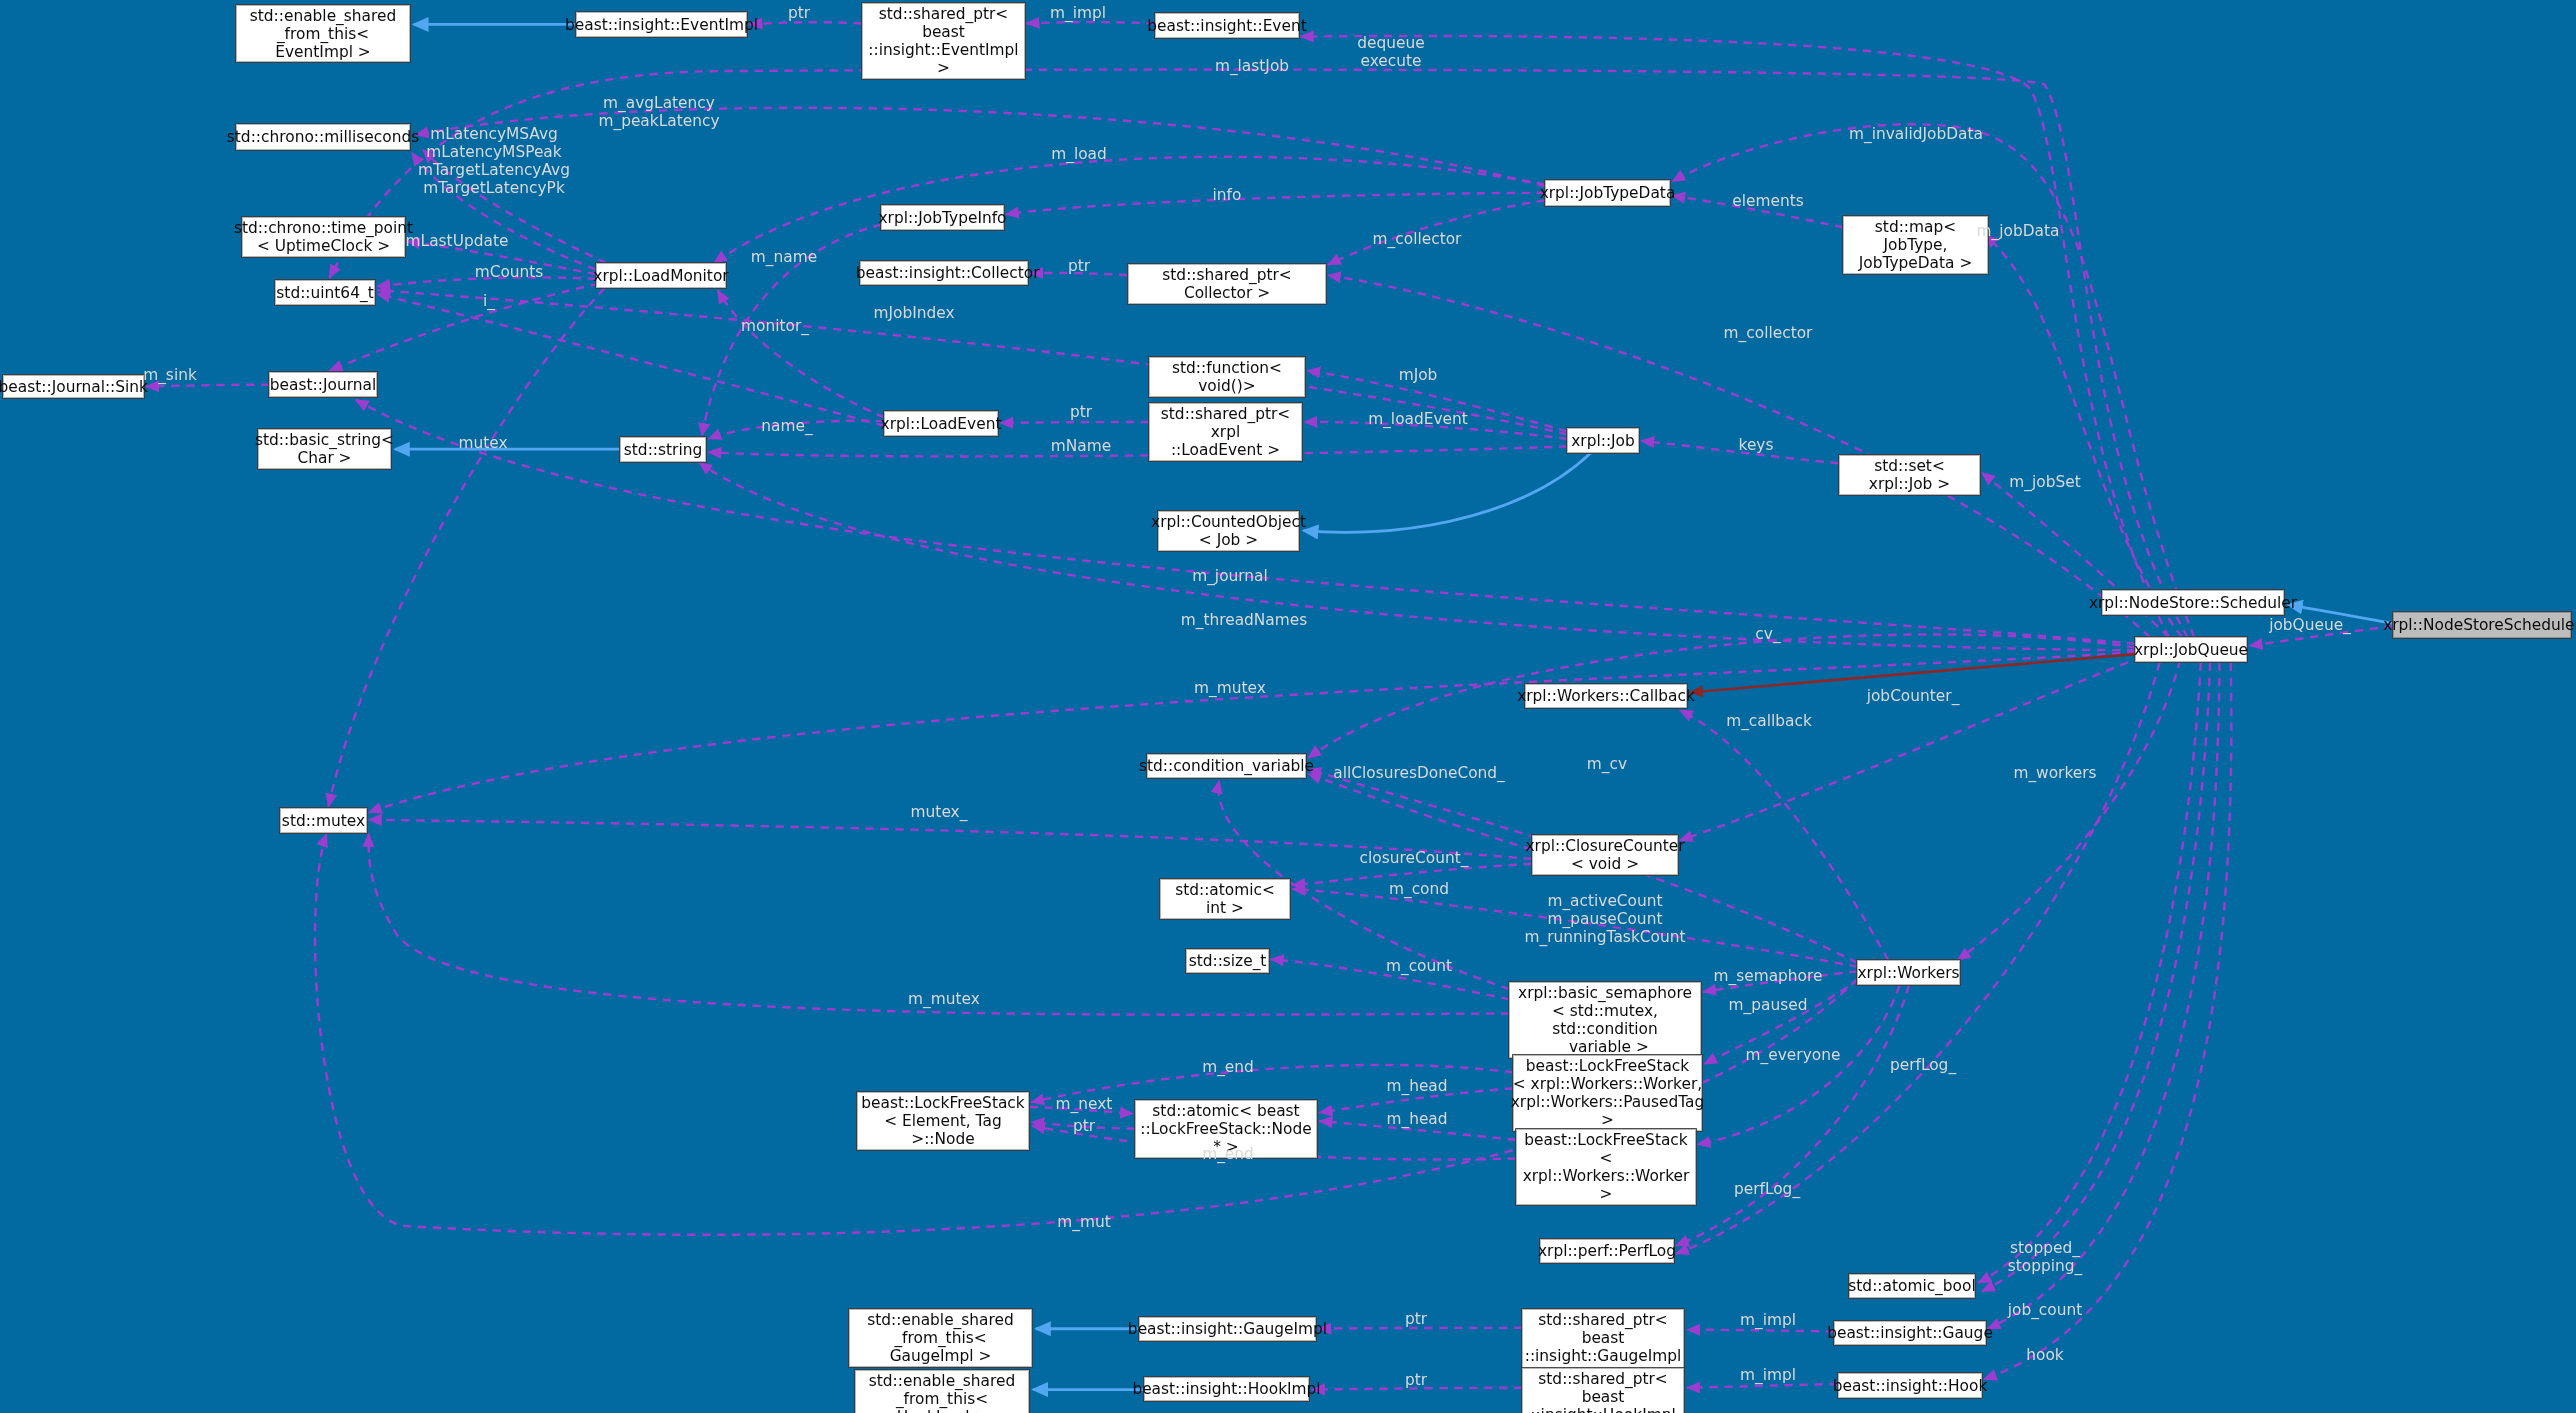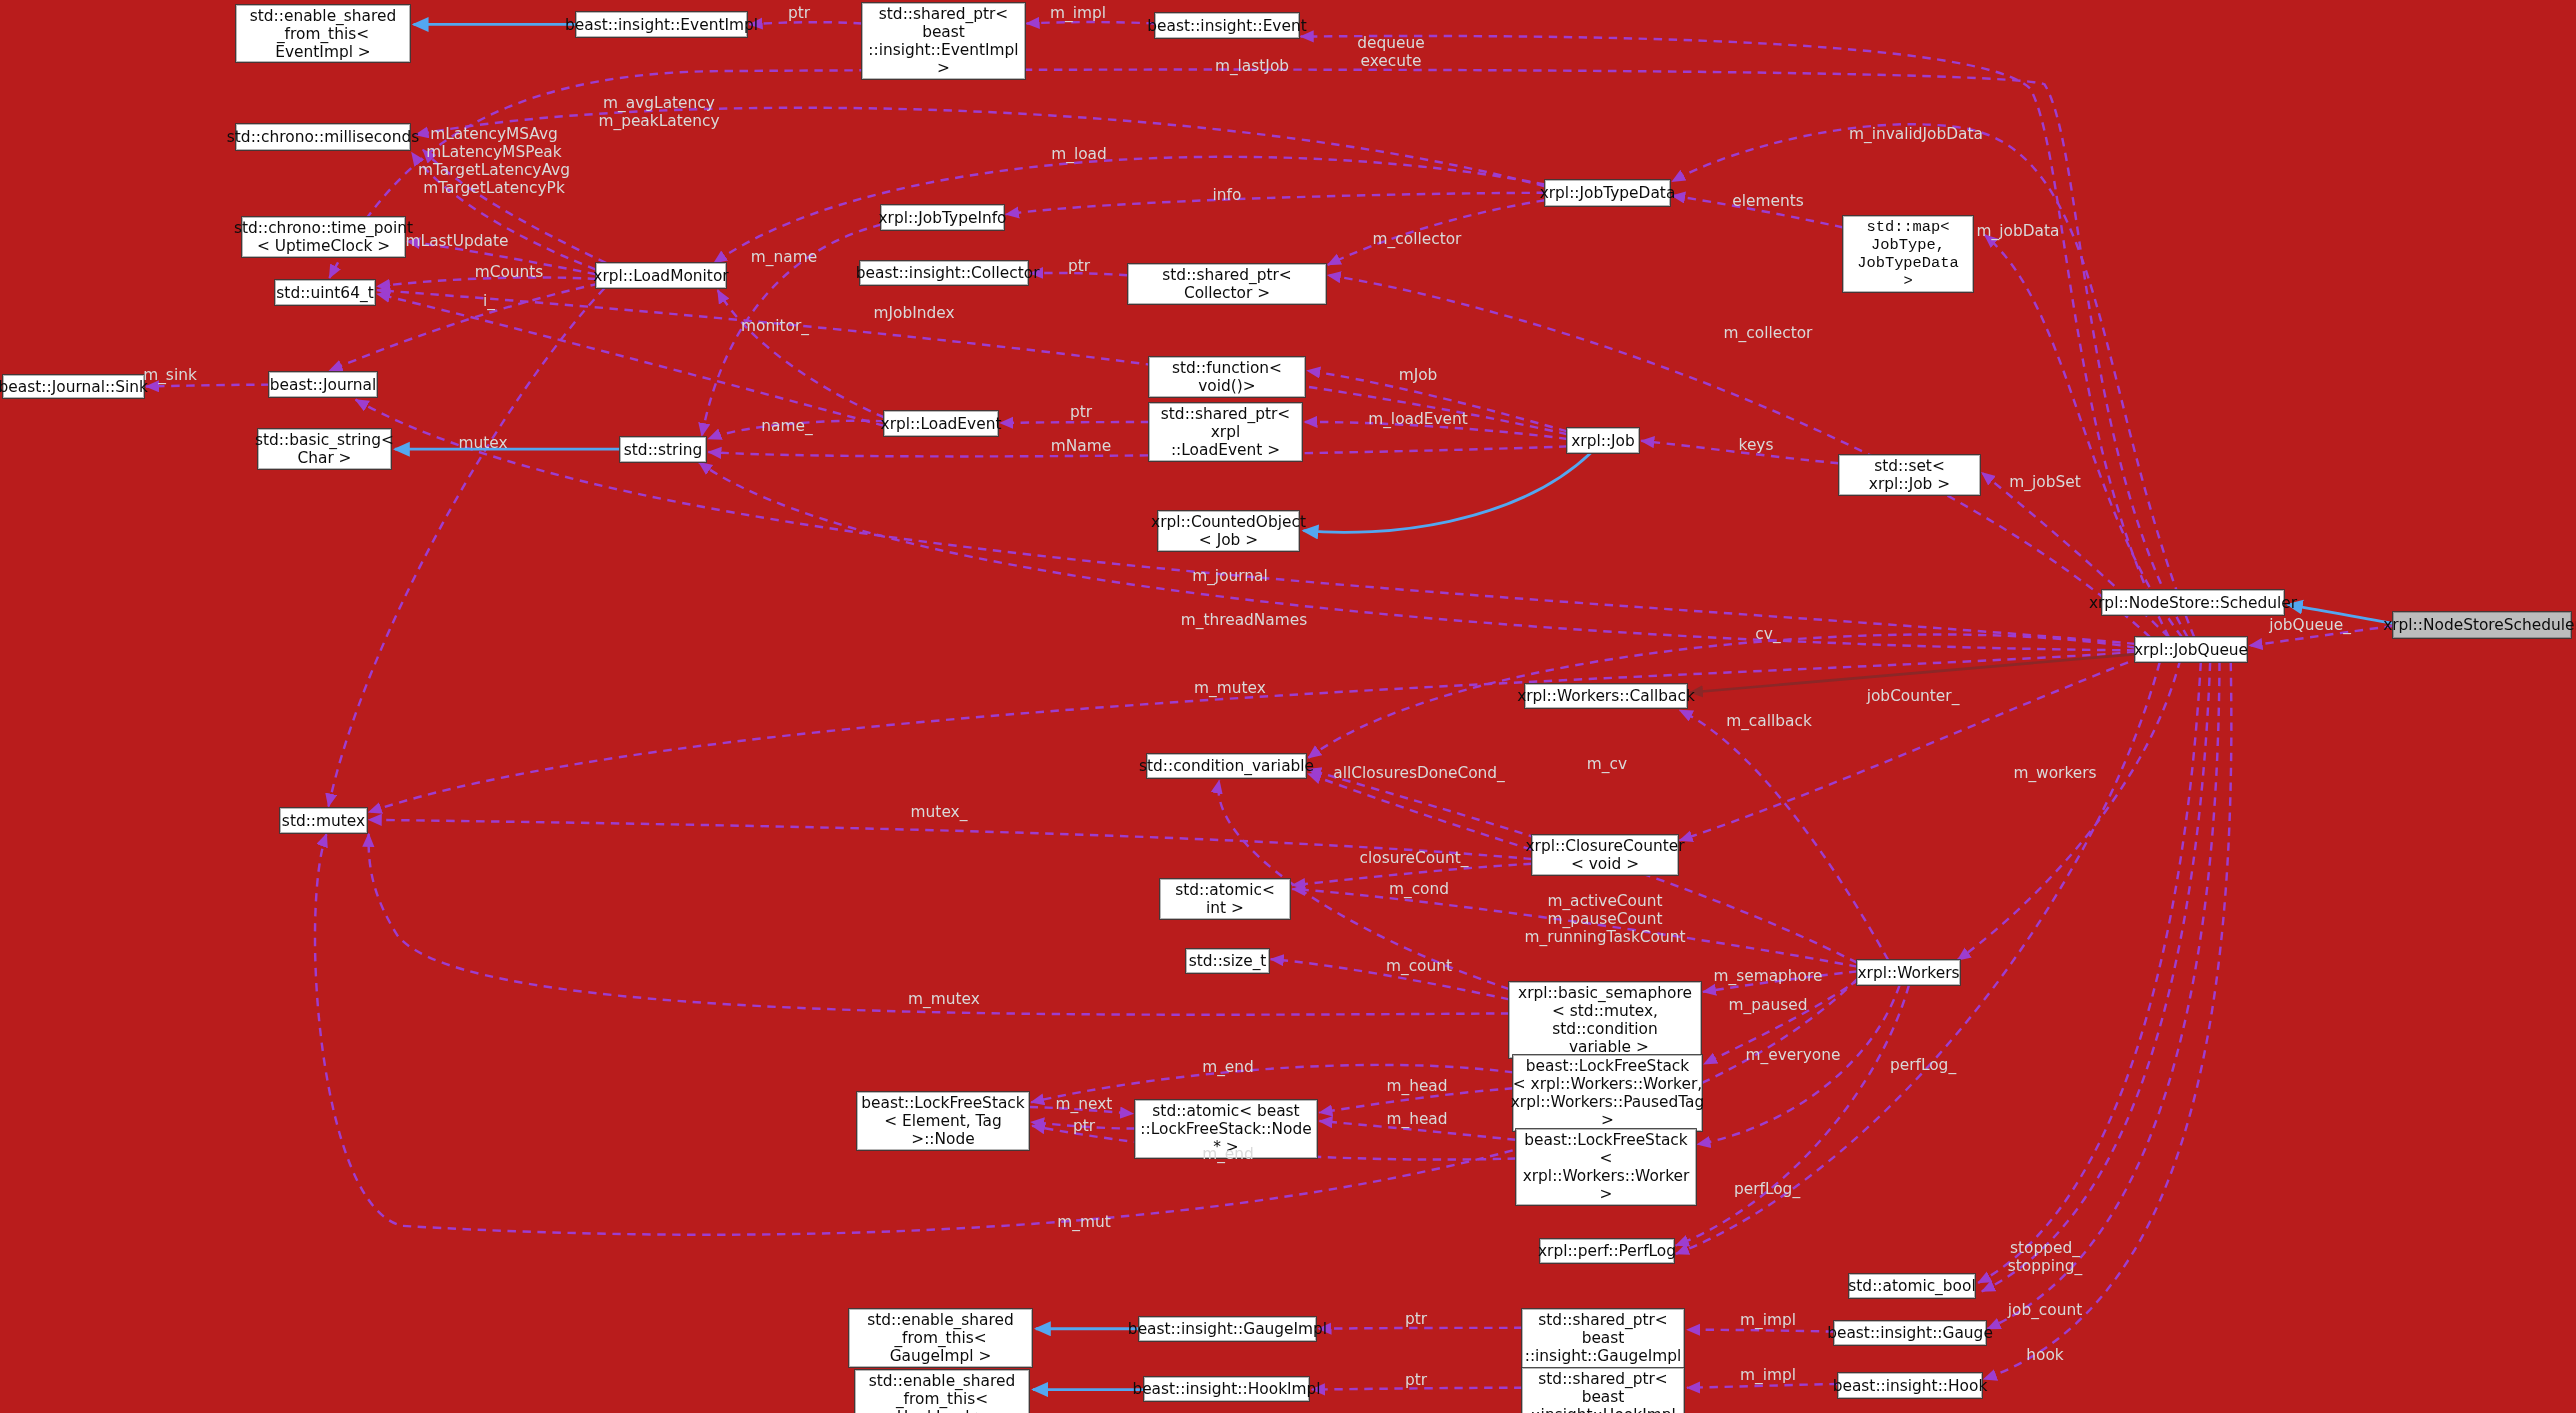--- a/index.html
+++ b/index.html
@@ -1,16 +1,16 @@
 <!DOCTYPE html>
 <html style="font-size:15px"><head>
 <meta charset="utf-8">
 <style>
   html,body{margin:0;padding:0;background:#000;}
-  #canvas{position:relative;width:2576px;height:1414px;background:#b91c1c;overflow:hidden;
+  #canvas{position:relative;width:2576px;height:1414px;background:#0369a1;overflow:hidden;
           font-family:"DejaVu Sans","Liberation Sans",sans-serif;}
   #edgelayer{position:absolute;left:0;top:0;width:2576px;height:1414px;}
   .edge{fill:none;}
   .edge.m{stroke:#9d3dcf;stroke-width:2.6;stroke-dasharray:9 7;}
   .edge.b{stroke:#53a7f0;stroke-width:3;}
   .edge.r{stroke:#8b2727;stroke-width:2.8;}
   .node{position:absolute;background:#ffffff;border:1.9px solid #b6b6b6;color:#0c0c0c;
         display:flex;align-items:center;justify-content:center;text-align:center;
         font-size:15.4px;line-height:18px;white-space:pre-line;box-sizing:border-box;
         padding:0.9px 4.7px;box-shadow:0 0 0 0.9px #3a3a3a;}
@@ -121,21 +121,21 @@
       <div class="node" style="left: 1155px; top: 13px; width: 144px; min-height: 25px;">beast::insight::Event</div>
       <div class="node" style="left: 236px; top: 124px; width: 174px; min-height: 26px;">std::chrono::milliseconds</div>
       <div class="node" style="left: 242px; top: 217px; width: 163px; min-height: 39px;">std::chrono::time_point
 &lt; UptimeClock &gt;</div>
       <div class="node" style="left: 275px; top: 280px; width: 100px; min-height: 25px;">std::uint64_t</div>
       <div class="node" style="left: 596px; top: 263px; width: 130px; min-height: 25px;">xrpl::LoadMonitor</div>
       <div class="node" style="left: 881px; top: 205px; width: 123px; min-height: 25px;">xrpl::JobTypeInfo</div>
       <div class="node" style="left: 860px; top: 261px; width: 168px; min-height: 24px; padding-left: 12px;">beast::insight::Collector</div>
       <div class="node" style="left: 1128px; top: 264px; width: 198px; min-height: 24px;">std::shared_ptr&lt; Collector &gt;</div>
       <div class="node" style="left: 1545px; top: 180px; width: 125px; min-height: 26px;">xrpl::JobTypeData</div>
-      <div class="node" style="left: 1843px; top: 216px; width: 130px; min-height: 40px; font-family: Liberation Mono, monospace;">std::map&lt; JobType,
+      <div class="node" style="left: 1843px; top: 216px; width: 145px; min-height: 40px;">std::map&lt; JobType,
 JobTypeData &gt;</div>
       <div class="node" style="left: 2.8px; top: 375px; width: 141px; min-height: 23.4px;">beast::Journal::Sink</div>
       <div class="node" style="left: 269px; top: 372px; width: 108px; min-height: 25px;">beast::Journal</div>
       <div class="node" style="left: 1149px; top: 357px; width: 156px; min-height: 25px;">std::function&lt; void()&gt;</div>
       <div class="node" style="left: 258px; top: 429px; width: 133px; min-height: 40px;">std::basic_string&lt;
 Char &gt;</div>
       <div class="node" style="left: 620px; top: 437px; width: 86px; min-height: 25px;">std::string</div>
       <div class="node" style="left: 884px; top: 411px; width: 114px; min-height: 25px;">xrpl::LoadEvent</div>
       <div class="node" style="left: 1149px; top: 403px; width: 153px; min-height: 39px;">std::shared_ptr&lt; xrpl
 ::LoadEvent &gt;</div>

